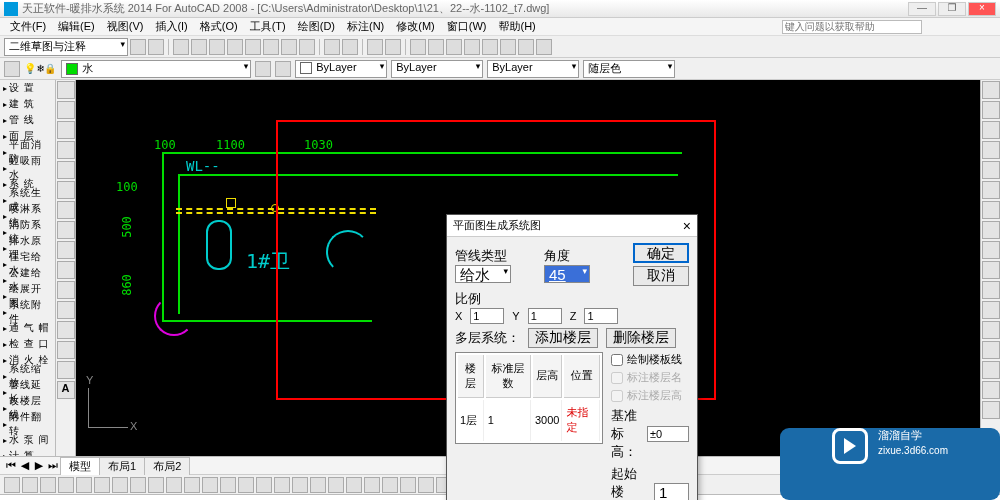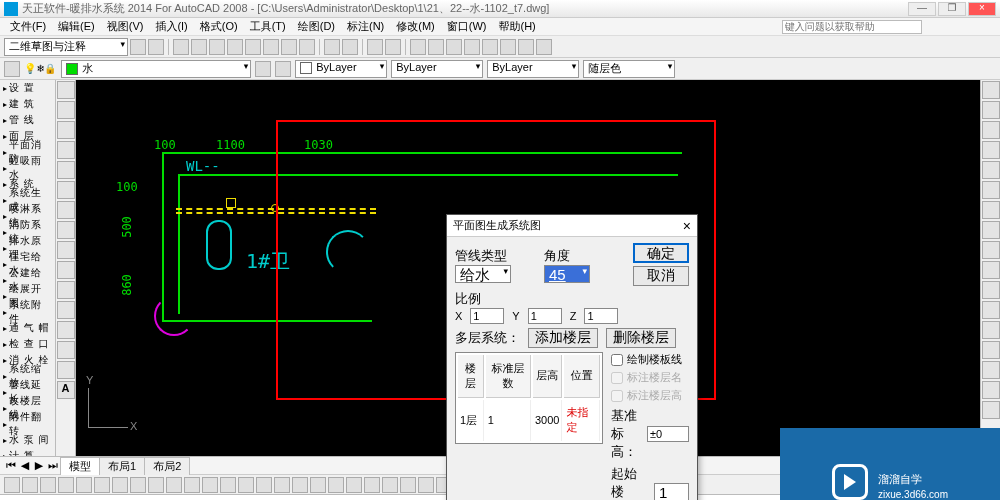--- a/index.html
+++ b/index.html
@@ -72,21 +72,21 @@
 
 .tabs-row { height: 18px; background: #f4f4f4; border-top: 1px solid #bbb; display: flex; align-items: center; padding: 0 4px; font-size: 10px; }
 .tabs-row .tab { padding: 1px 8px; border: 1px solid #bbb; border-bottom: none; background: #fff; margin-right: -1px; }
 .tabs-row .nav { width: 14px; text-align: center; }
 
 .toolbar2 { height: 20px; background: #f0f0f0; border-top: 1px solid #ccc; display: flex; align-items: center; gap: 2px; padding: 0 4px; }
 .toolbar2 .t2 { width: 16px; height: 16px; background: #e0e0e0; border: 1px solid #aaa; }
 
 .cmdline { height: 26px; background: #fff; border-top: 1px solid #bbb; display: flex; align-items: center; padding: 0 6px; font-family: monospace; font-size: 12px; }
 
-.watermark { position: absolute; right: 0; bottom: 0; width: 220px; height: 72px; background: #1a6aa8; color: #fff; display: flex; align-items: flex-end; justify-content: center; font-size: 22px; z-index: 50; }
+.watermark { position: absolute; right: 0; bottom: 0; width: 220px; height: 72px; background: #1a6aa8; color: #fff; display: flex; align-items: flex-start; justify-content: center; font-size: 22px; z-index: 50; border-radius: 9px; }
 .watermark .play { width: 36px; height: 36px; border: 3px solid #fff; border-radius: 8px; display: flex; align-items: center; justify-content: center; margin-right: 10px; }
 .watermark .play::before { content: ""; border-left: 12px solid #fff; border-top: 8px solid transparent; border-bottom: 8px solid transparent; }
 .watermark .sub { font-size: 10px; margin-top: 2px; }
 
 .angle-combo { background: #3a6fd8 !important; color: #fff; text-decoration: underline; }
 </style>
 </head>
 <body>
 
 <div class="titlebar">

